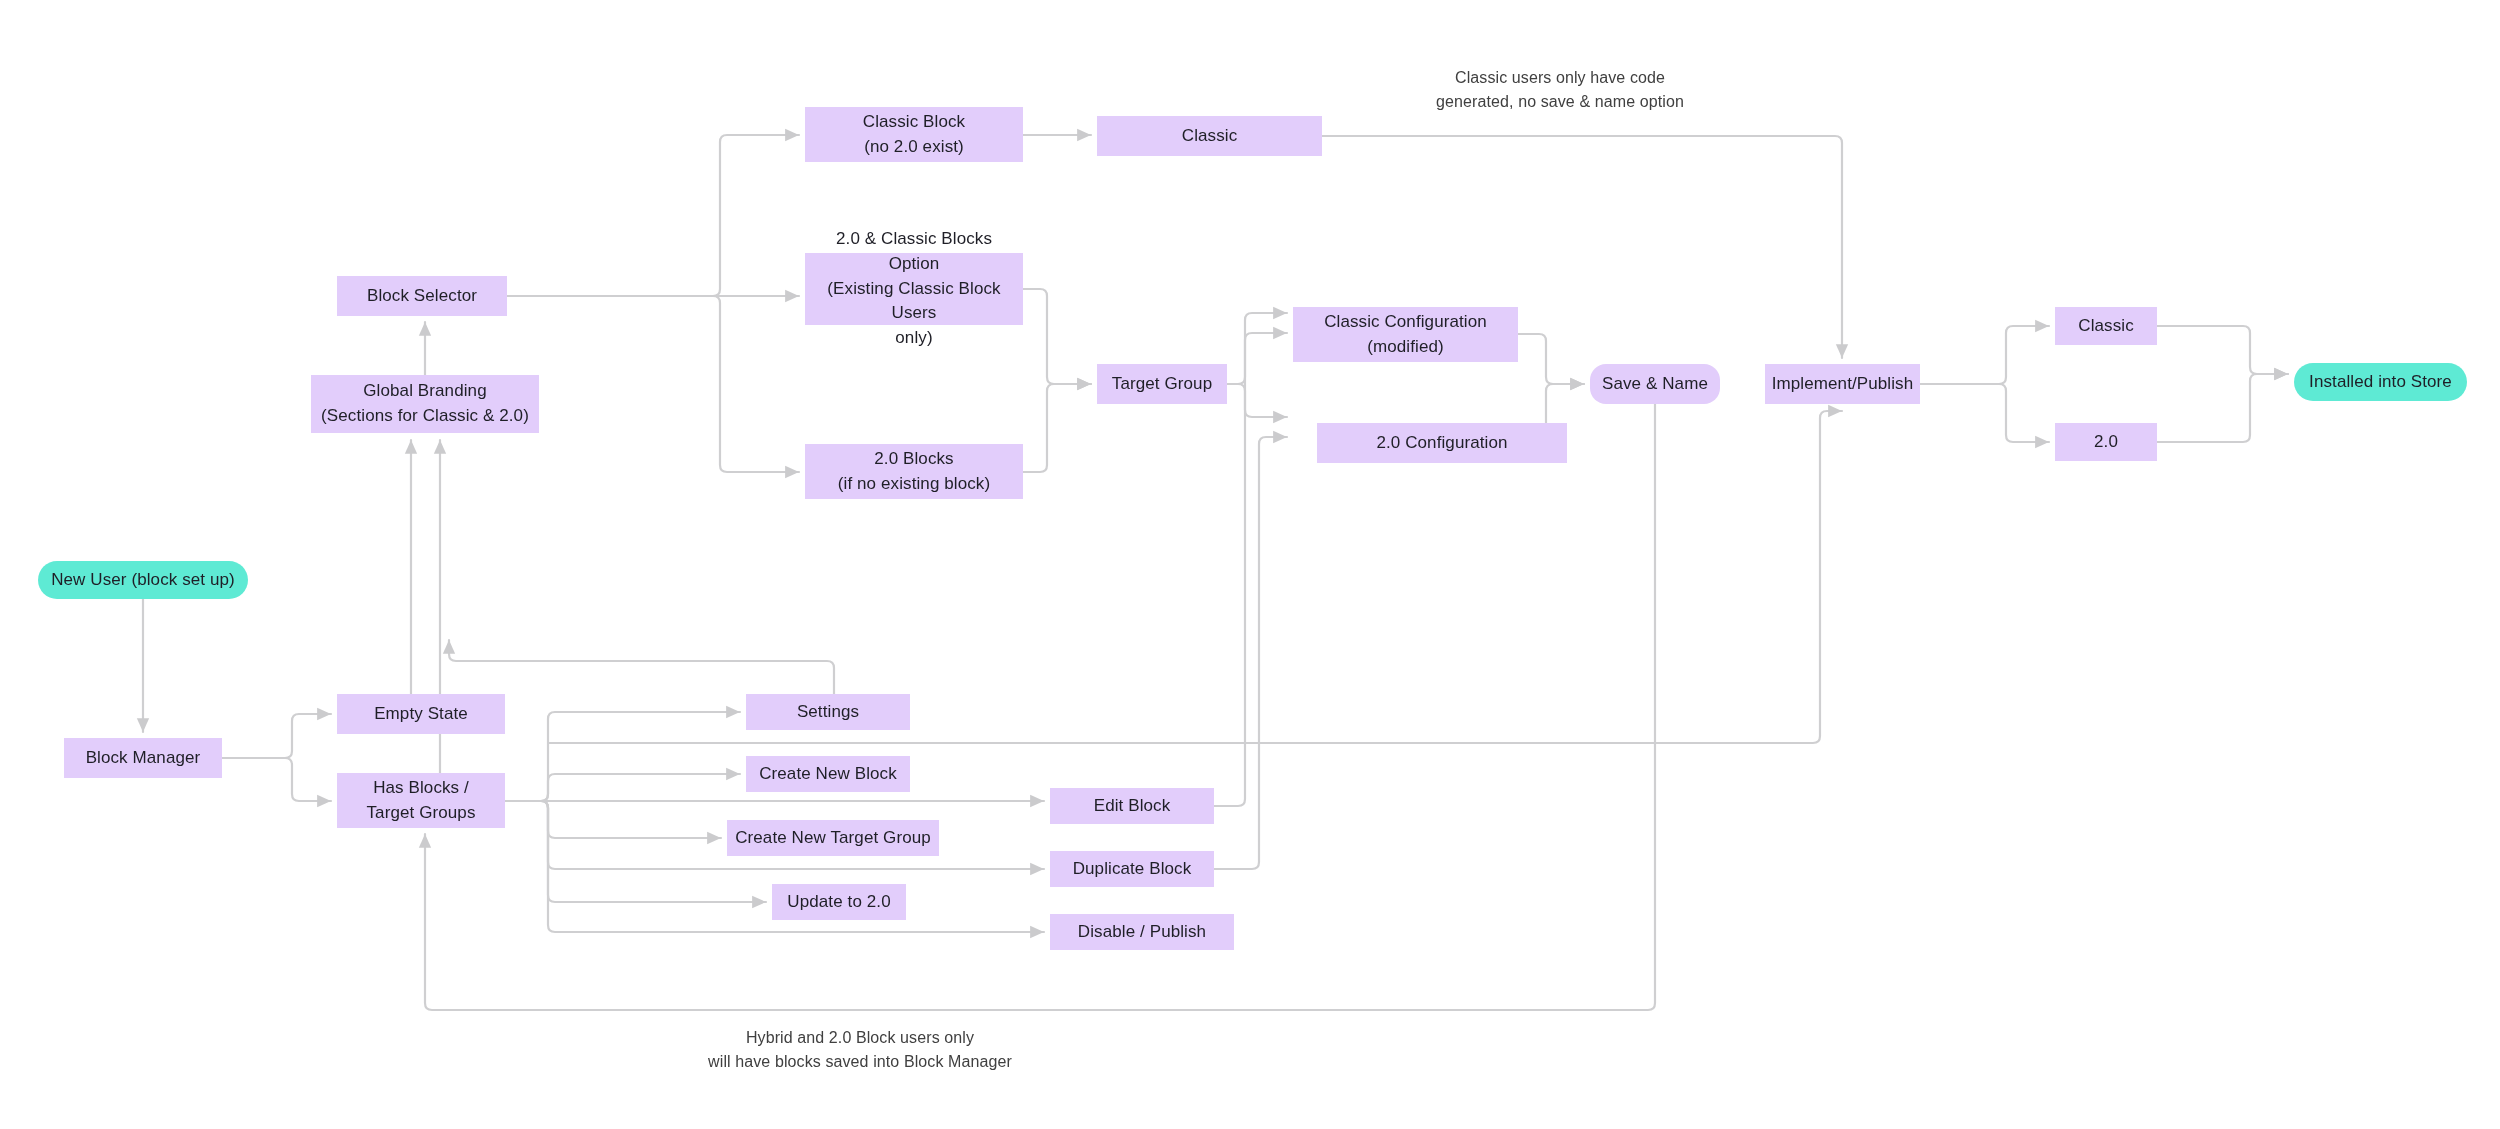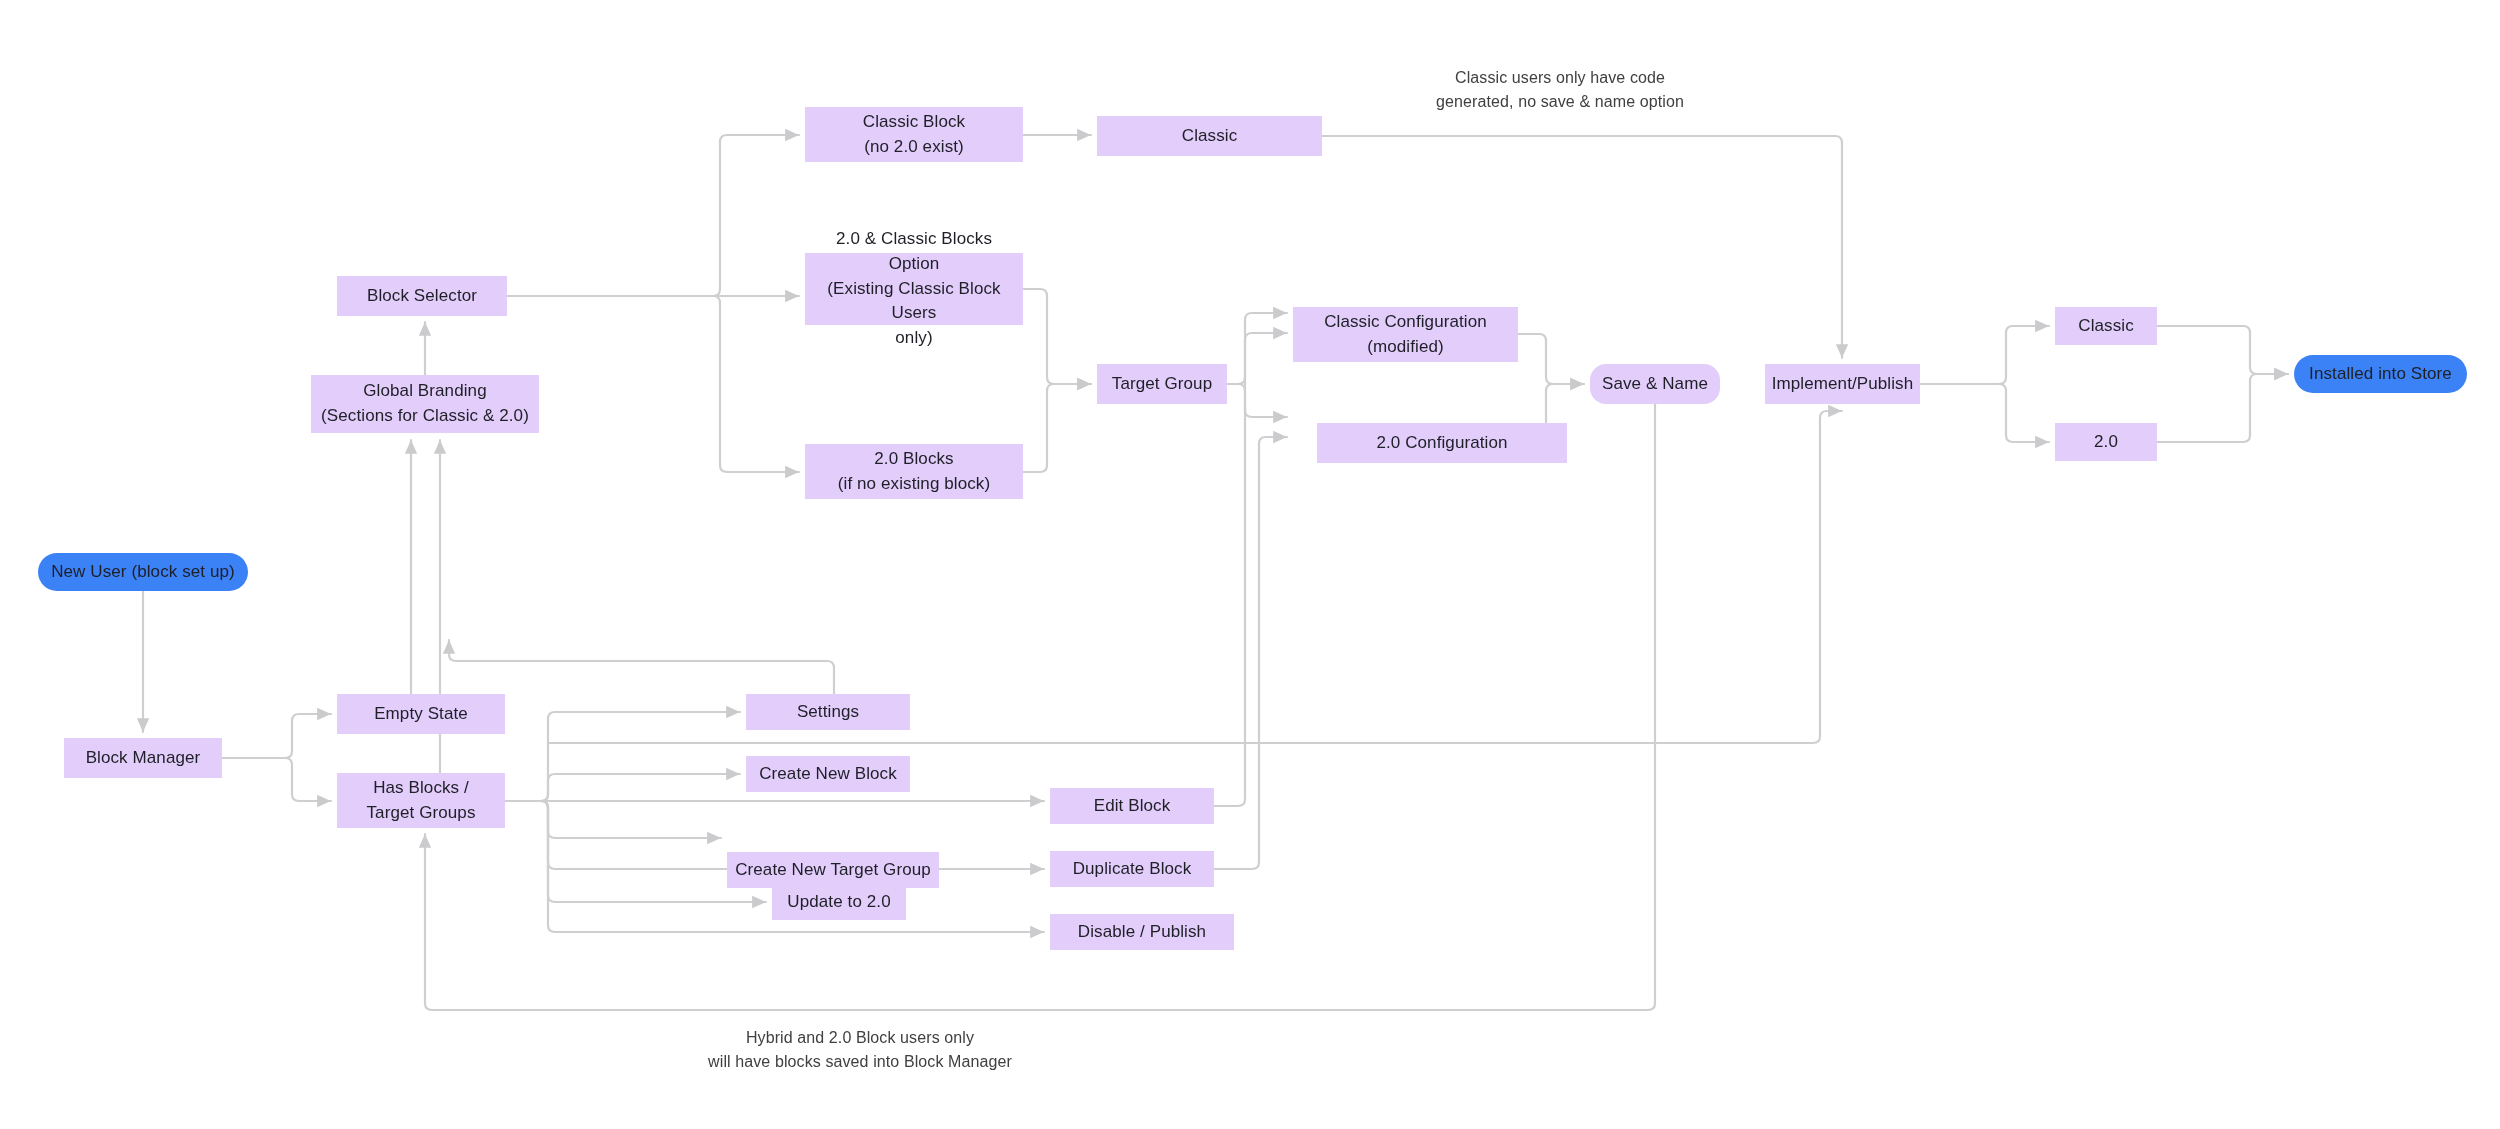--- a/index.html
+++ b/index.html
@@ -36,22 +36,23 @@
     text-align: center;
     font-size: 17px;
     line-height: 1.45;
     color: #1f1f27;
     padding: 4px 8px;
     background: #e2cdfb;
     white-space: pre-line;
     letter-spacing: 0.1px;
   }
   .node.terminal {
-    background: #3b82f6;
+    background: #5eead4;
     border-radius: 28px;
+    margin-top: 8px;
   }
   .note {
     position: absolute;
     font-size: 16px;
     line-height: 1.5;
     color: #404040;
     text-align: center;
     white-space: pre-line;
     letter-spacing: 0.1px;
   }
@@ -170,21 +171,21 @@
   <div class="node" style="left:2055px; top:307px; width:102px; height:38px;">Classic</div>
 
   <div class="node" style="left:2055px; top:423px; width:102px; height:38px;">2.0</div>
 
   <div class="node terminal" style="left:2294px; top:355px; width:173px; height:38px;">Installed into Store</div>
 
   <div class="node" style="left:746px; top:694px; width:164px; height:36px;">Settings</div>
 
   <div class="node" style="left:746px; top:756px; width:164px; height:36px;">Create New Block</div>
 
-  <div class="node" style="left:727px; top:820px; width:212px; height:36px;margin-top:32px;">Create New Target Group</div>
+  <div class="node" style="left:727px; top:820px; width:212px; height:36px;">Create New Target Group</div>
 
   <div class="node" style="left:772px; top:884px; width:134px; height:36px;">Update to 2.0</div>
 
   <div class="node" style="left:1050px; top:788px; width:164px; height:36px;">Edit Block</div>
 
   <div class="node" style="left:1050px; top:851px; width:164px; height:36px;">Duplicate Block</div>
 
   <div class="node" style="left:1050px; top:914px; width:184px; height:36px;">Disable / Publish</div>
 
   <div class="note" style="left:1395px; top:66px; width:330px;">Classic users only have code

